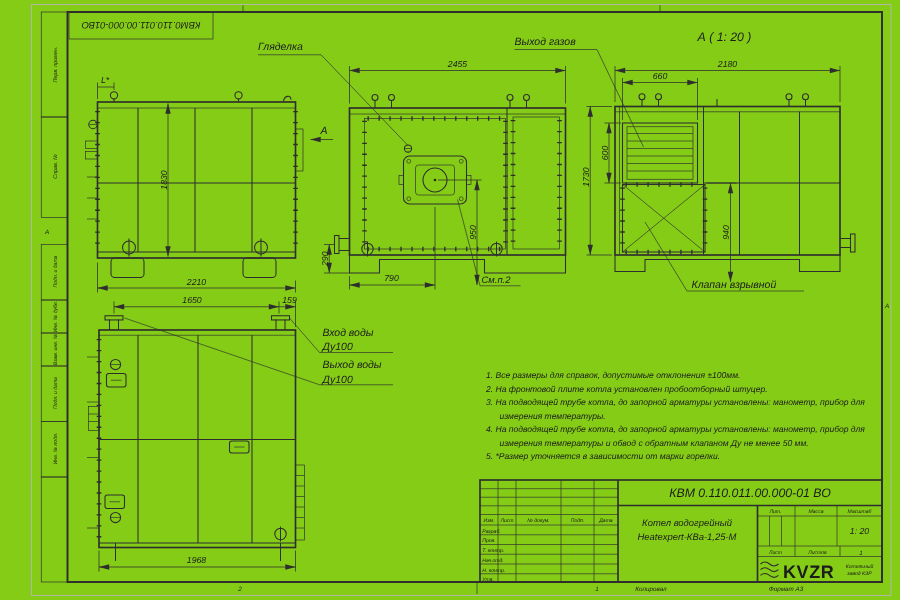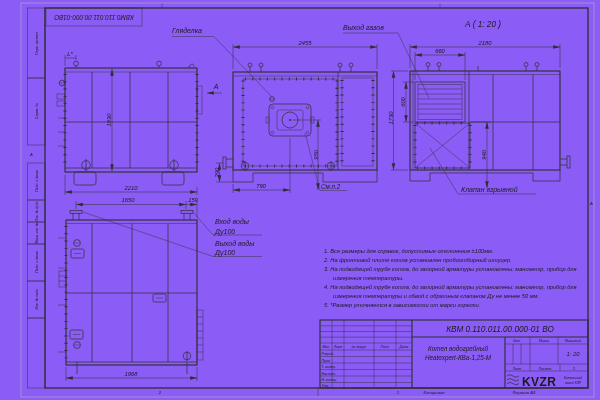--- a/index.html
+++ b/index.html
@@ -1,16 +1,16 @@
 <!DOCTYPE html>
 <html><head>
 <meta charset="utf-8">
 <style>
   html,body{margin:0;padding:0;background:#e8e8e8;}
-  #sheet{position:relative;width:600px;height:400px;background:#8b5cf6;overflow:hidden;
+  #sheet{position:relative;width:600px;height:400px;background:#84cc16;overflow:hidden;
          font-family:"Liberation Sans",sans-serif;}
   svg{position:absolute;left:0;top:0;}
   svg text{fill:#1c1c1c;font-family:"Liberation Sans",sans-serif;font-style:italic;}
   .ln{stroke:#2e2e2e;stroke-width:1.1;fill:none}
   .md{stroke:#2e2e2e;stroke-width:0.7;fill:none}
   .tn{stroke:#2e2e2e;stroke-width:0.45;fill:none}
   .dim{stroke:#2e2e2e;stroke-width:0.5;fill:none}
   .frame{stroke:#2e2e2e;stroke-width:1.3;fill:none}
   .edge{stroke:#b5b5b5;stroke-width:0.6;fill:none}
   .bolt{stroke:#2e2e2e;stroke-width:3.1;stroke-dasharray:0.9 6.4;fill:none}

